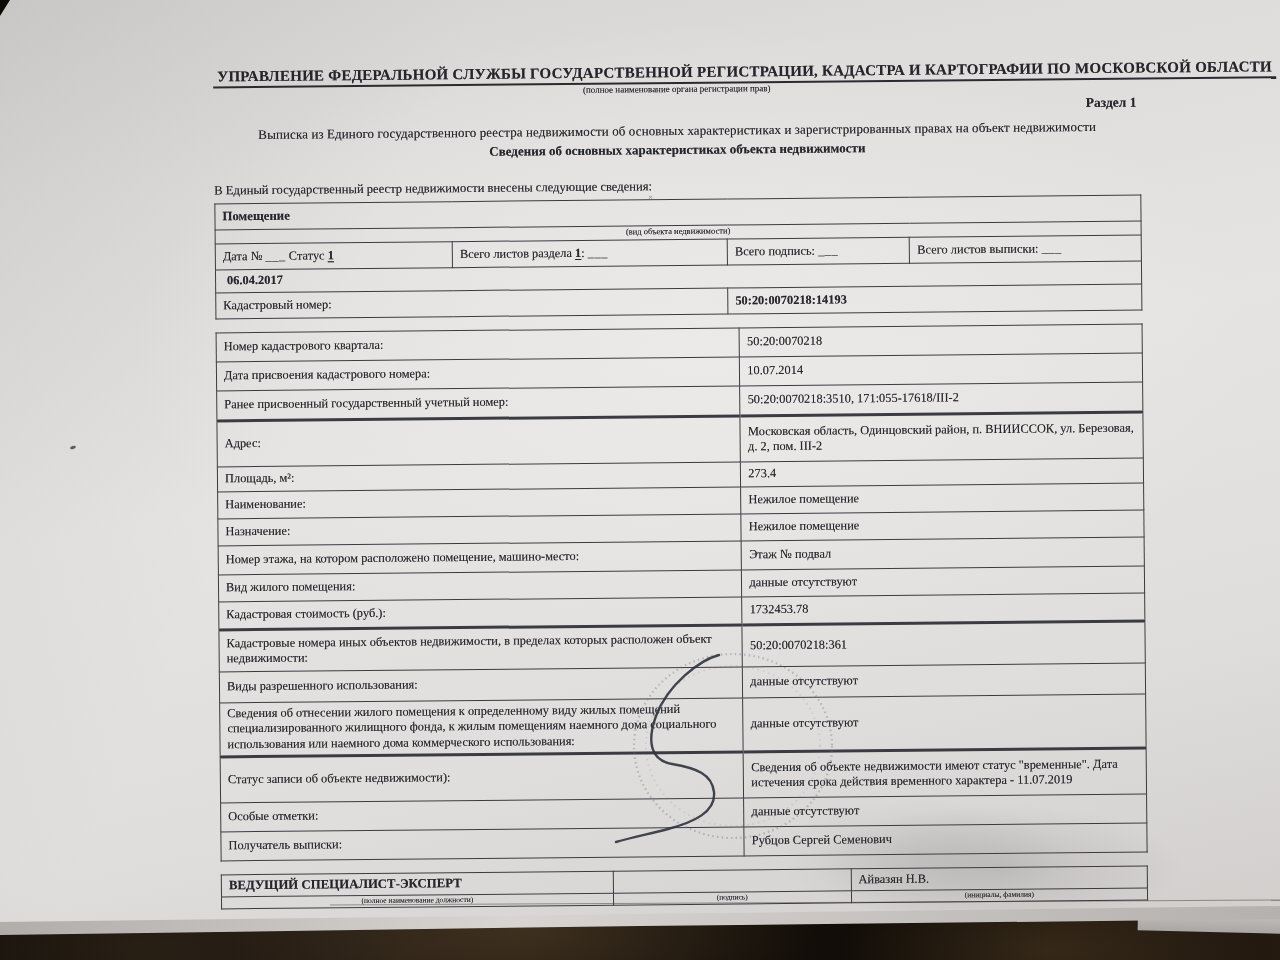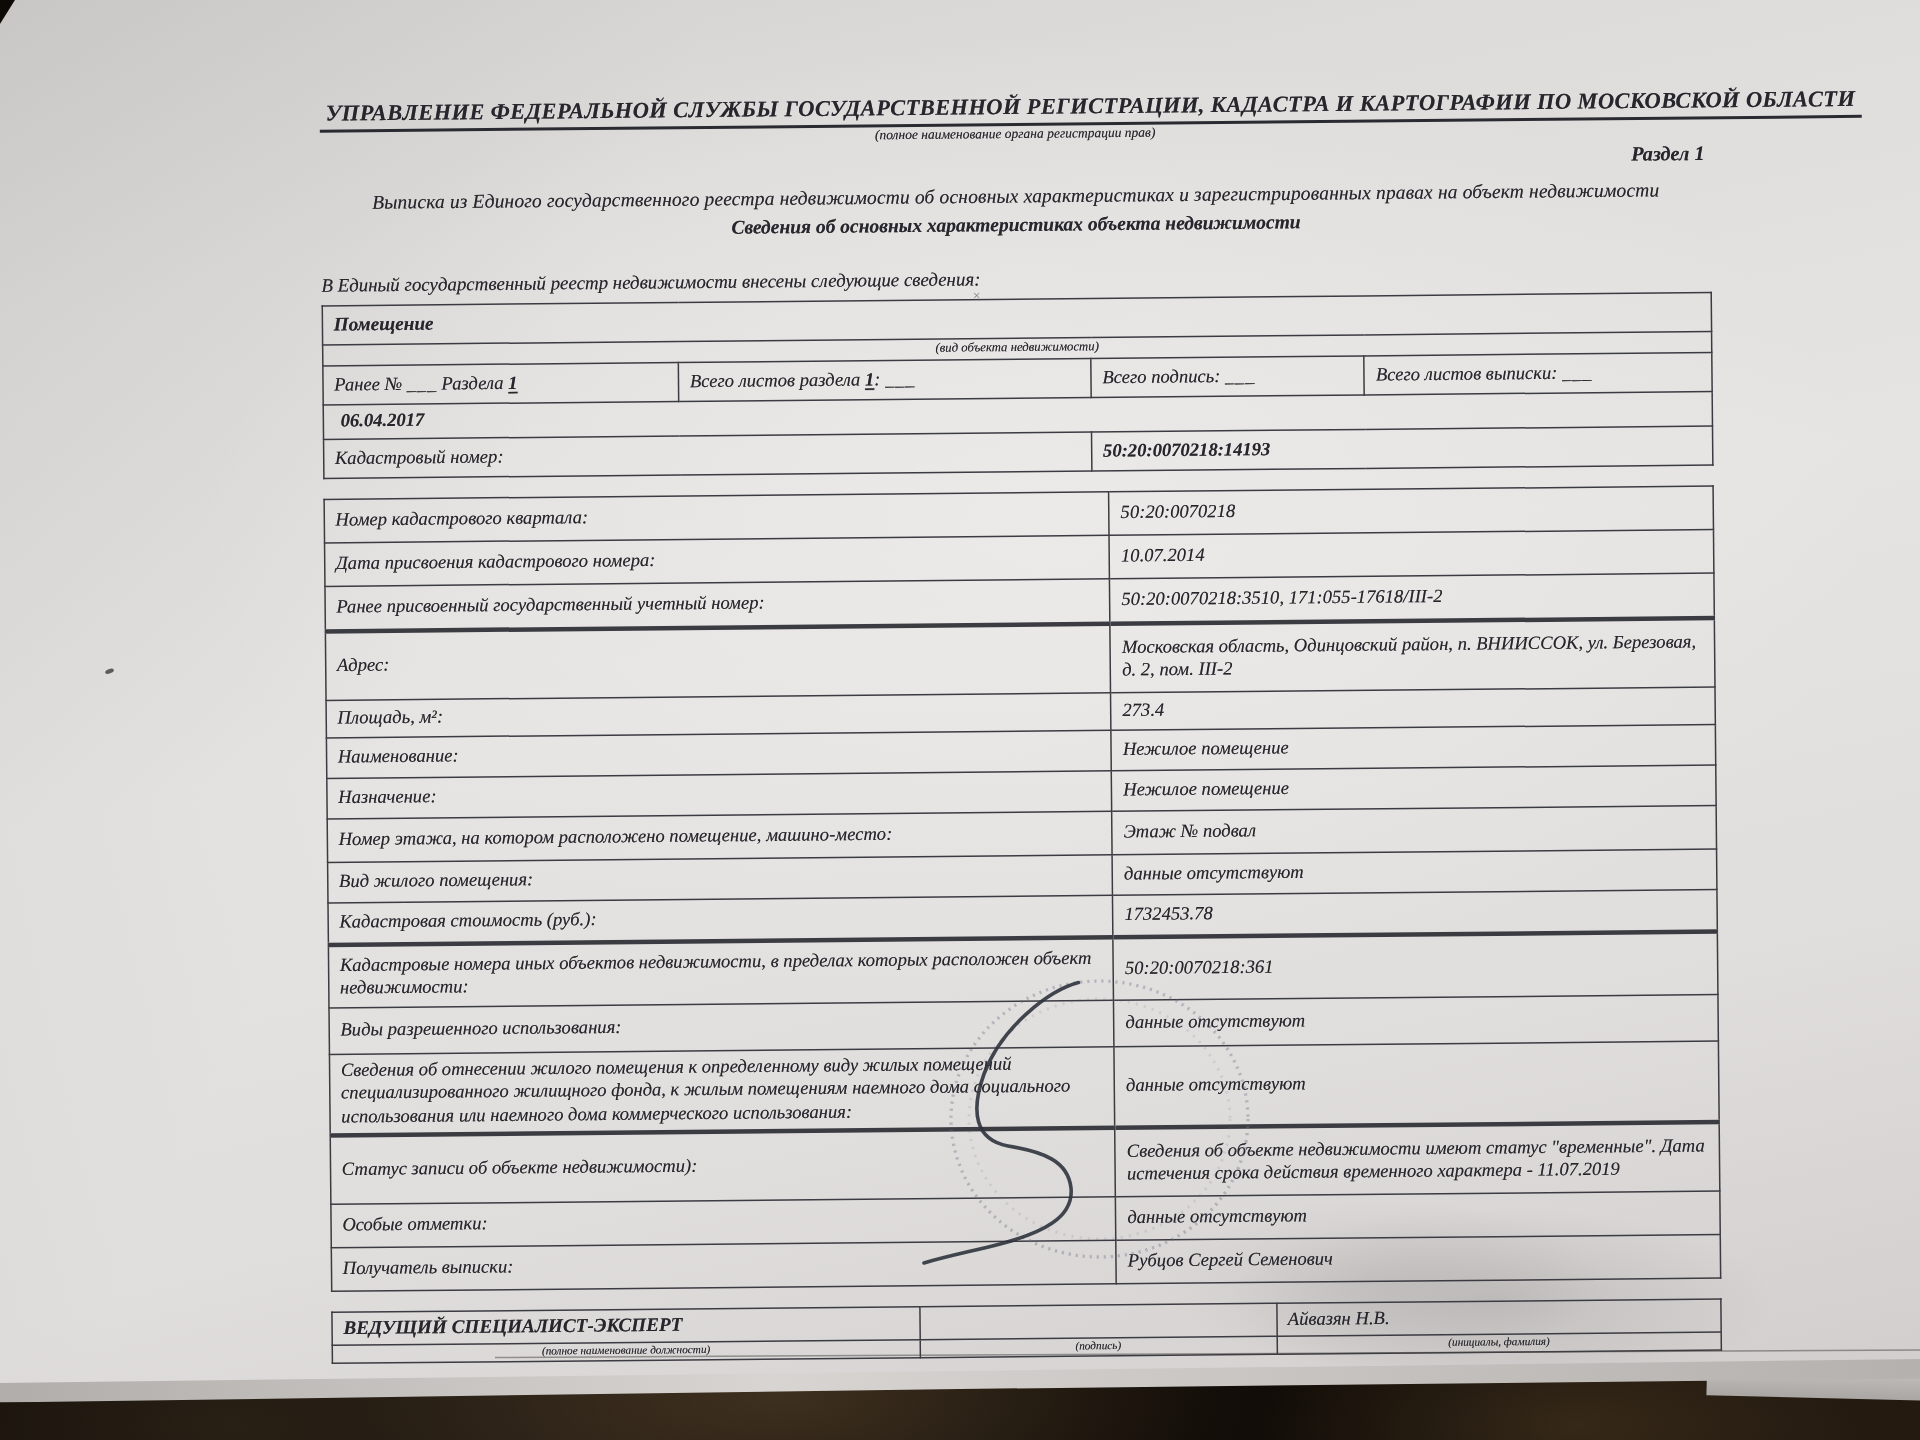--- a/index.html
+++ b/index.html
@@ -4,21 +4,20 @@
 <style>
   html,body{margin:0;padding:0;background:#000;}
   .photo{
     position:relative;width:1280px;height:960px;overflow:hidden;
     font-family:"Liberation Serif", serif;
     background:
       radial-gradient(420px 160px at 520px 930px, rgba(122,96,58,.38), transparent 70%),
       radial-gradient(300px 120px at 1050px 950px, rgba(110,85,50,.32), transparent 70%),
       radial-gradient(500px 200px at 150px 950px, rgba(90,70,45,.28), transparent 70%),
       linear-gradient(100deg,#0d0a06,#1c1510 40%,#120d08 70%,#241a10);
-    font-style: italic;
   }
   .under-corner{
     position:absolute;left:1138px;top:898px;width:150px;height:34px;z-index:0;
     background:linear-gradient(180deg,#d5d2cf,#a9a6a3);transform:rotate(1.4deg);
   }
   .stack{
     position:absolute;inset:0;z-index:0;
     clip-path:polygon(0px 921px,640px 913px,1280px 905px,1280px 919px,640px 926px,0px 935px);
     background:linear-gradient(90deg,#b0adaa,#d7d4d1 40%,#c2bfbc 75%,#b4b1ae);
   }
@@ -116,23 +115,23 @@
           </colgroup>
         <tbody>
             <tr>
           <td colspan="4">Помещение</td>
         </tr>
         <tr>
           <td colspan="4">(вид объекта недвижимости)</td>
         </tr>
         <tr>
           <td>
-            <span>Ранее №</span>
-            <span class="blank">___</span>
-            <span>Раздела</span>
+            <span>Дата №</span>
+            <span class="blank">___</span>
+            <span>Статус</span>
             <span class="num">1</span>
           </td>
           <td>
             <span>Всего листов раздела</span>
             <span class="num">1</span><span>:</span>
             <span class="blank">___</span>
           </td>
           <td>
             <span>Всего подпись:</span>
             <span class="blank">___</span>

